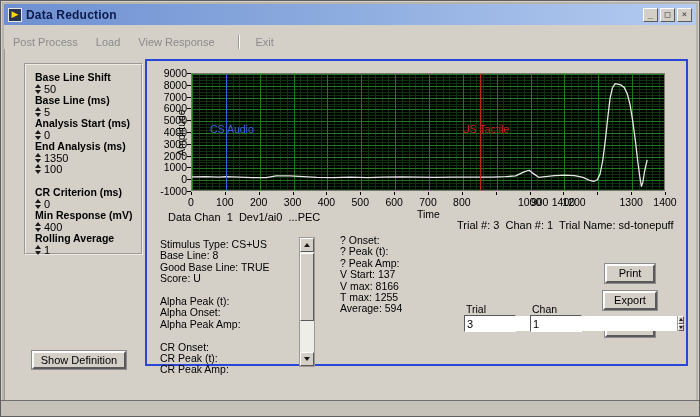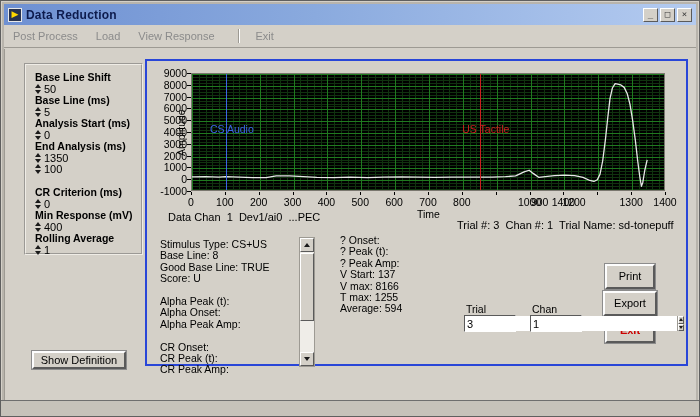--- a/index.html
+++ b/index.html
@@ -31,21 +31,21 @@
   .title-text { color:#0d1b4d; font-weight:bold; font-size:12px; letter-spacing:.2px; }
   .winbtns { margin-left:auto; display:flex; gap:2px; }
   .winbtn {
     width:15px; height:14px; background:#d4d0c8;
     border:1px solid; border-color:#fff #5a5a5a #5a5a5a #fff;
     font-size:9px; line-height:11px; text-align:center; color:#3a3a3a;
     font-family:"DejaVu Sans Mono",monospace;
   }
   
   .menubar {
-    position:absolute; left:3px; top:24px; right:3px; height:23px;
+    position:absolute; left:3px; top:24px; right:3px; height:35px;
     background:#d4d0c8; border-bottom:1px solid #9d9a93;
     display:flex; align-items:center; font-size:11px; color:#8b8b8b;
   }
   .menu-item { padding:0 9px; }
   .menu-sep { width:1px; height:14px; background:#9d9a93; margin:0 8px 0 14px; box-shadow:1px 0 0 #fff; }
   
   .content {
     position:absolute; left:3px; top:48px; right:3px; height:351px;
     background:#d4d0c8; border-left:1px solid #9d9a93;
   }
@@ -110,21 +110,21 @@
   .sbar { position:absolute; left:152px; top:176px; width:16px; height:130px; background:#efede8; border:1px solid #9d9a93; }
   .sbtn { position:absolute; left:0; width:14px; height:14px; background:#d4d0c8;
           border:1px solid; border-color:#fff #5a5a5a #5a5a5a #fff;
           display:flex; align-items:center; justify-content:center; }
   .sbtn-up { top:0; } .sbtn-dn { bottom:0; }
   .sthumb { position:absolute; left:0; top:15px; width:14px; height:68px; background:#d4d0c8;
             border:1px solid; border-color:#fff #5a5a5a #5a5a5a #fff; }
   .stri-up { width:0;height:0;border-left:3px solid transparent;border-right:3px solid transparent;border-bottom:4px solid #1a1a1a; }
   .stri-dn { width:0;height:0;border-left:3px solid transparent;border-right:3px solid transparent;border-top:4px solid #1a1a1a; }
   
-  .act-btn { position:absolute; height:25px; line-height:15px; }
+  .act-btn { position:absolute; height:19px; line-height:15px; }
   .btn-print  { left:458px; top:203px; width:50px; }
   .btn-export { left:456px; top:230px; width:54px; }
   .btn-exit   { left:458px; top:257px; width:50px; color:#cc0000; font-weight:bold; }
   
   .sel-label { position:absolute; font-size:10.5px; color:#000; }
   .sel-box { position:absolute; width:52px; height:17px; background:#fff;
              border:1px solid; border-color:#5a5a5a #fff #fff #5a5a5a; display:flex; }
   .sel-input { flex:1; border:0; outline:0; font-size:11px; font-family:inherit; padding:1px 2px; background:#fff; color:#000; }
   .updown { width:12px; display:flex; flex-direction:column; border-left:1px solid #9d9a93; }
   .ud-half { flex:1; background:#d4d0c8; border:1px solid; border-color:#fff #5a5a5a #5a5a5a #fff;

